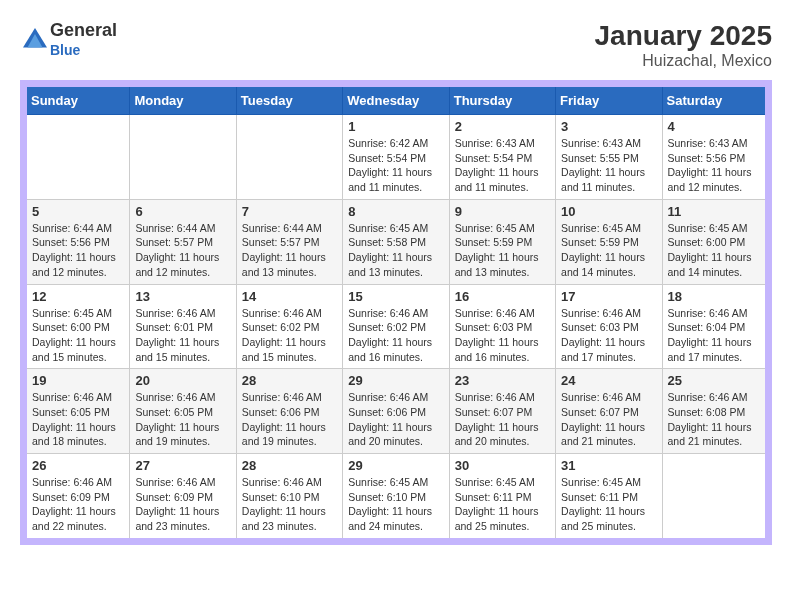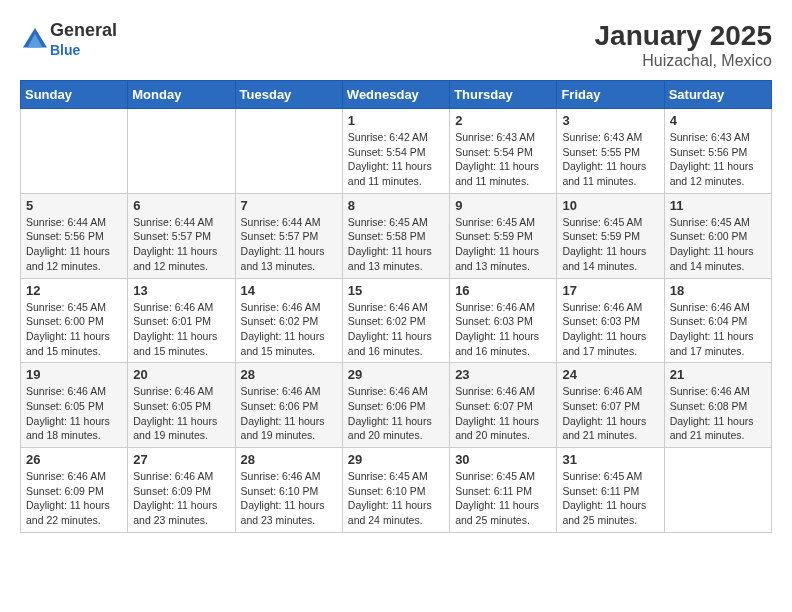--- a/index.html
+++ b/index.html
@@ -42,21 +42,21 @@
       font-weight: bold;
       color: #333;
     }
     .location-title {
       font-size: 16px;
       color: #555;
     }
     .calendar {
       width: 100%;
       border-collapse: collapse;
-      border: 1px solid #c4b5fd;
+      border: 7px solid #c4b5fd;
     }
     .calendar th {
       background-color: #2a6bbf;
       color: white;
       font-size: 13px;
       font-weight: bold;
       padding: 6px 4px;
       text-align: left;
       border: 1px solid #1a5aaf;
     }
@@ -219,21 +219,21 @@
         </td>
         <td>
           <div class="day-number">23</div>
           <div class="day-info">Sunrise: 6:46 AM<br>Sunset: 6:07 PM<br>Daylight: 11 hours and 20 minutes.</div>
         </td>
         <td>
           <div class="day-number">24</div>
           <div class="day-info">Sunrise: 6:46 AM<br>Sunset: 6:07 PM<br>Daylight: 11 hours and 21 minutes.</div>
         </td>
         <td>
-          <div class="day-number">21</div>
+          <div class="day-number">25</div>
           <div class="day-info">Sunrise: 6:46 AM<br>Sunset: 6:08 PM<br>Daylight: 11 hours and 21 minutes.</div>
         </td>
       </tr>
       <tr>
         <td>
           <div class="day-number">26</div>
           <div class="day-info">Sunrise: 6:46 AM<br>Sunset: 6:09 PM<br>Daylight: 11 hours and 22 minutes.</div>
         </td>
         <td>
           <div class="day-number">27</div>

